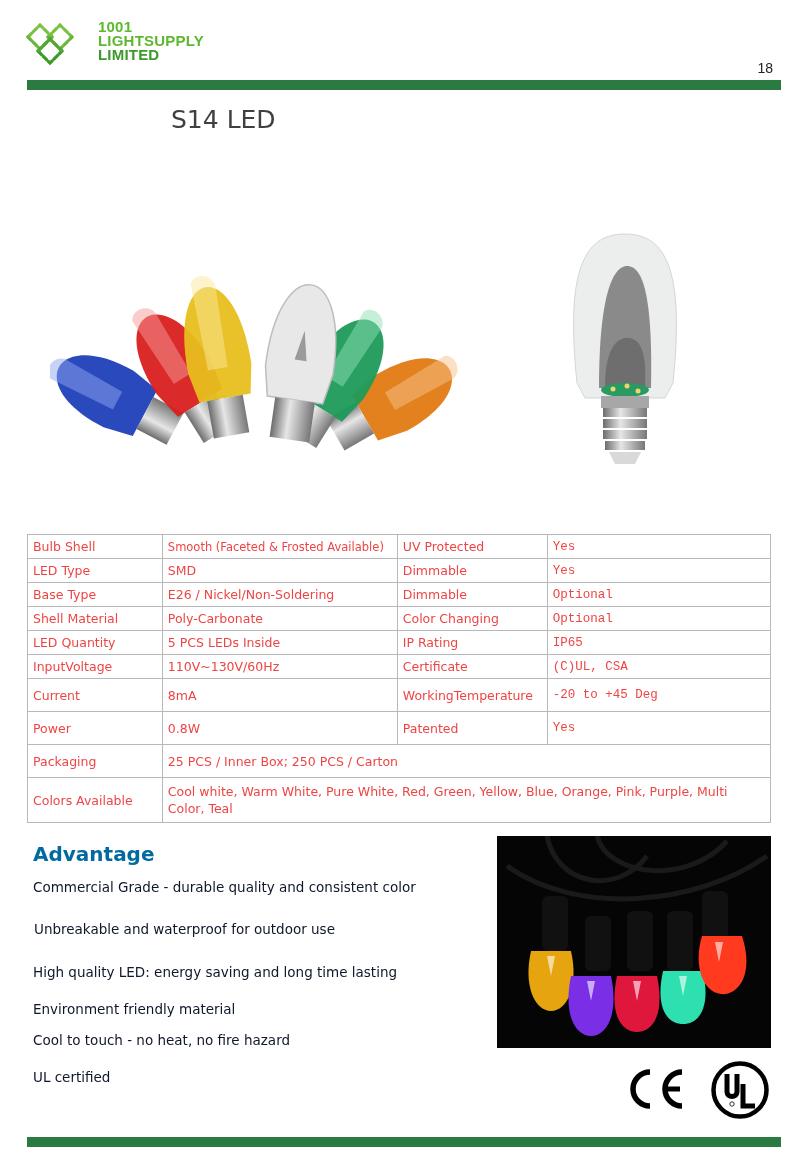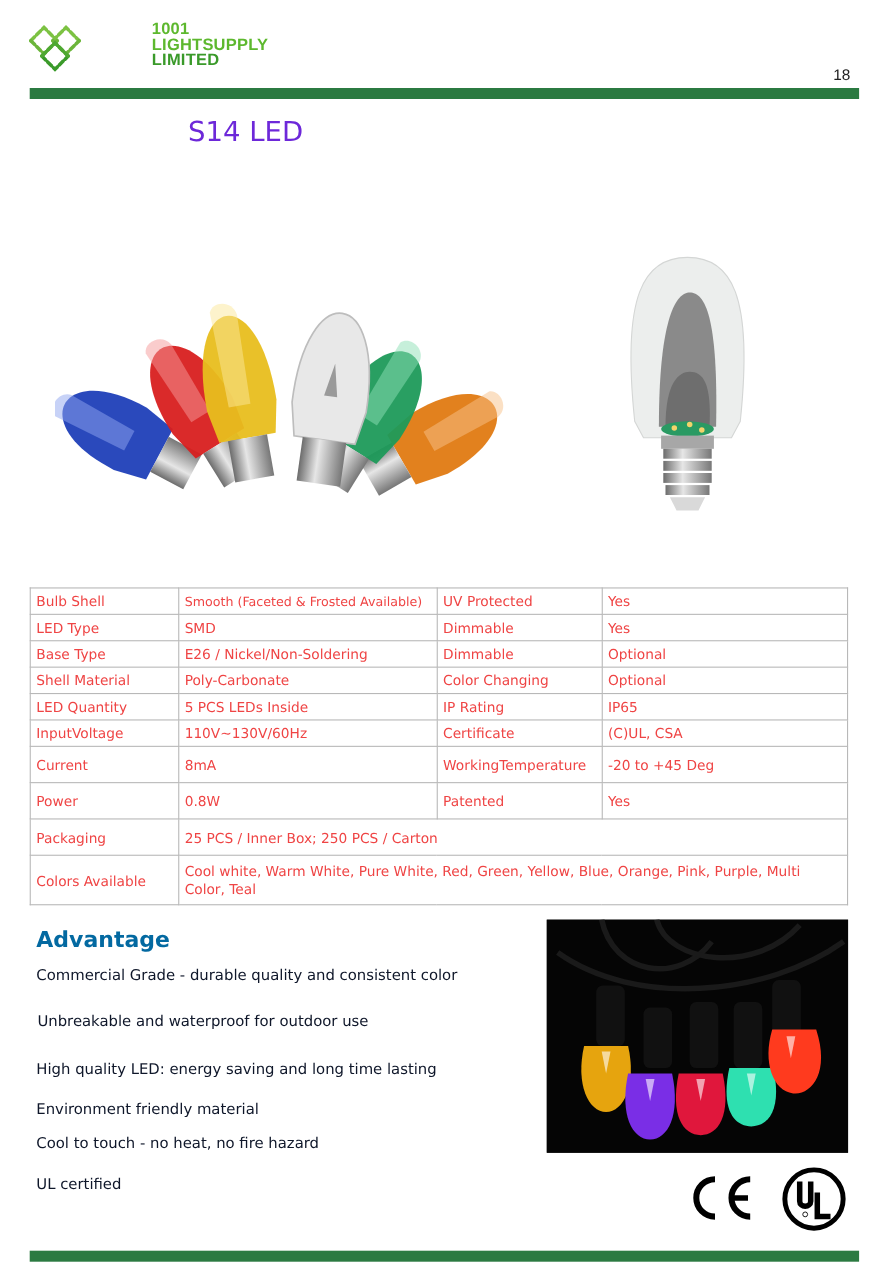--- a/index.html
+++ b/index.html
@@ -1,42 +1,42 @@
 <!DOCTYPE html>
 <html><head>
 <meta charset="utf-8">
 <style>
   * { box-sizing: border-box; margin: 0; padding: 0; }
   html, body { width: 800px; height: 1165px; background: #ffffff; overflow: hidden; }
   body { position: relative; font-family: "DejaVu Sans", sans-serif; color: #1a1a1a; }
 
   .logo { position: absolute; left: 26px; top: 18px; width: 200px; height: 52px; }
   .logo svg { position: absolute; left: 0; top: 0; }
-  .logo-text { position: absolute; left: 72px; top: 2px; font-family: "Liberation Sans", sans-serif; font-weight: bold; font-size: 15px; line-height: 14px; color: #5db82e; letter-spacing: 0.2px; margin-left: 40px; }
+  .logo-text { position: absolute; left: 72px; top: 2px; font-family: "Liberation Sans", sans-serif; font-weight: bold; font-size: 15px; line-height: 14px; color: #5db82e; letter-spacing: 0.2px; }
   .logo-text .l3 { color: #3a9a2a; }
 
   .page-number { position: absolute; right: 27px; top: 60px; font-family: "Liberation Sans", sans-serif; font-size: 14px; color: #222; }
   .rule { position: absolute; left: 27px; width: 754px; height: 10px; background: #2b7a41; }
   .rule.top { top: 80px; }
   .rule.bottom { top: 1137px; }
 
-  .title { position: absolute; left: 33px; top: 104px; width: 400px; font-family: "DejaVu Sans", sans-serif; font-weight: 500; color: #6d28d9; }
+  .title { position: absolute; left: 33px; top: 104px; width: 400px; font-family: "DejaVu Sans", sans-serif; font-weight: 500; color: #404040; }
   .title .t1 { display: block; text-align: left; padding-left: 138px; font-size: 25px; line-height: 32px; }
   .title .t2 { display: block; font-size: 25px; line-height: 32px; }
 
   .hero-fan { position: absolute; left: 50px; top: 228px; width: 430px; height: 250px; }
   .hero-single { position: absolute; left: 565px; top: 228px; width: 120px; height: 250px; }
   .night-photo { position: absolute; left: 497px; top: 836px; width: 274px; height: 212px; background: #050505; overflow: hidden; }
 
   table.specs { position: absolute; left: 27px; top: 534px; width: 744px; border-collapse: collapse; font-family: "DejaVu Sans", sans-serif; font-size: 12.5px; color: #ef4444; }
   table.specs td { border: 1.5px solid #b8b8b8; padding: 0 5px; vertical-align: middle; height: 24px; white-space: nowrap; }
   table.specs td.c1 { width: 135px; }
   table.specs td.c2 { width: 235px; }
   table.specs td.c3 { width: 150px; }
-  table.specs td.c4 { width: 224px; }
+  table.specs td.c4 { width: 224px; font-family: Liberation Mono, monospace; }
   table.specs td.small { font-size: 11.5px; }
   table.specs tr.tall td { height: 33px; }
   table.specs tr.wrap td.wide { white-space: normal; line-height: 17px; padding-top: 3px; padding-bottom: 3px; }
   table.specs tr.wrap td { height: 45px; }
 
   .adv-title { position: absolute; left: 33px; top: 842px; font-size: 20px; font-weight: bold; color: #0369a1; }
   .adv-item { position: absolute; left: 33px; font-size: 13.5px; color: #0f172a; }
 
   .ce-mark { position: absolute; left: 626px; top: 1068px; width: 62px; height: 42px; }
   .ul-mark { position: absolute; left: 710px; top: 1060px; width: 60px; height: 60px; }

